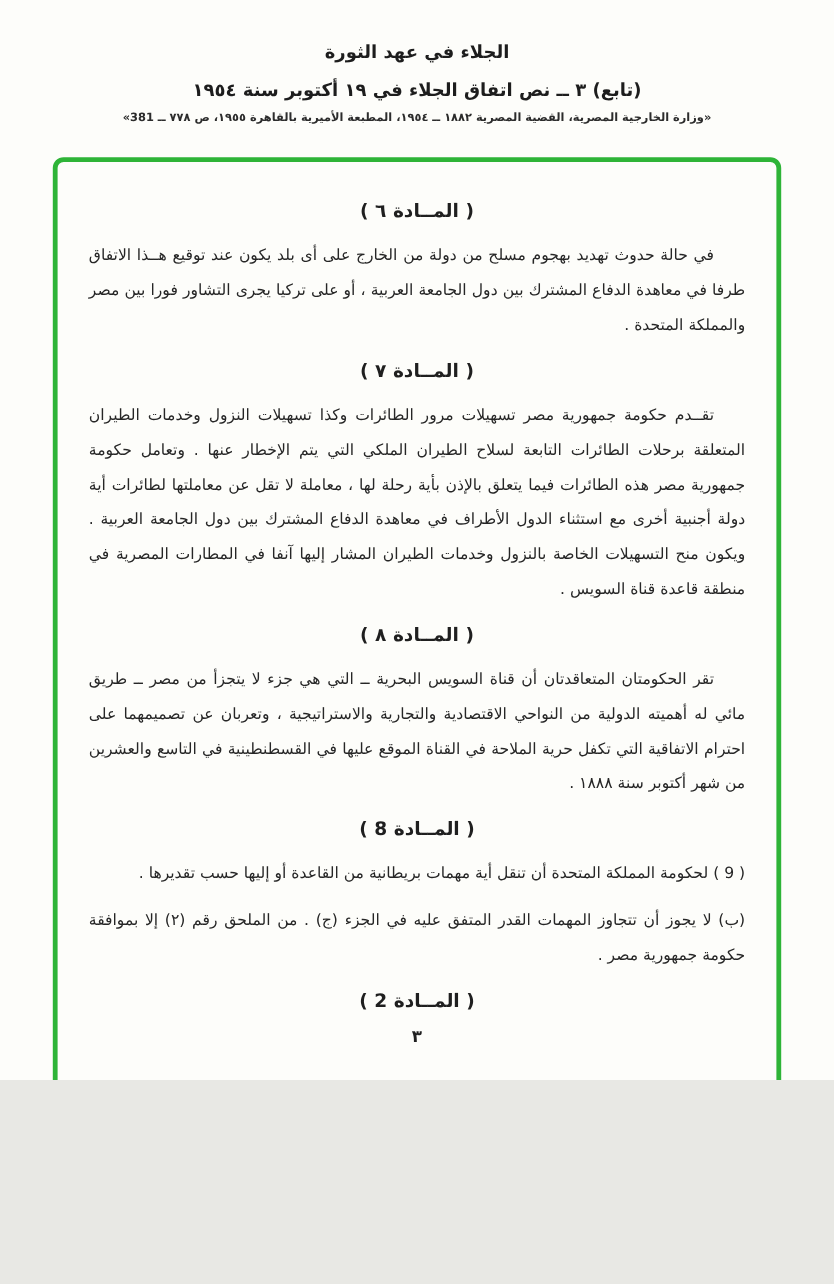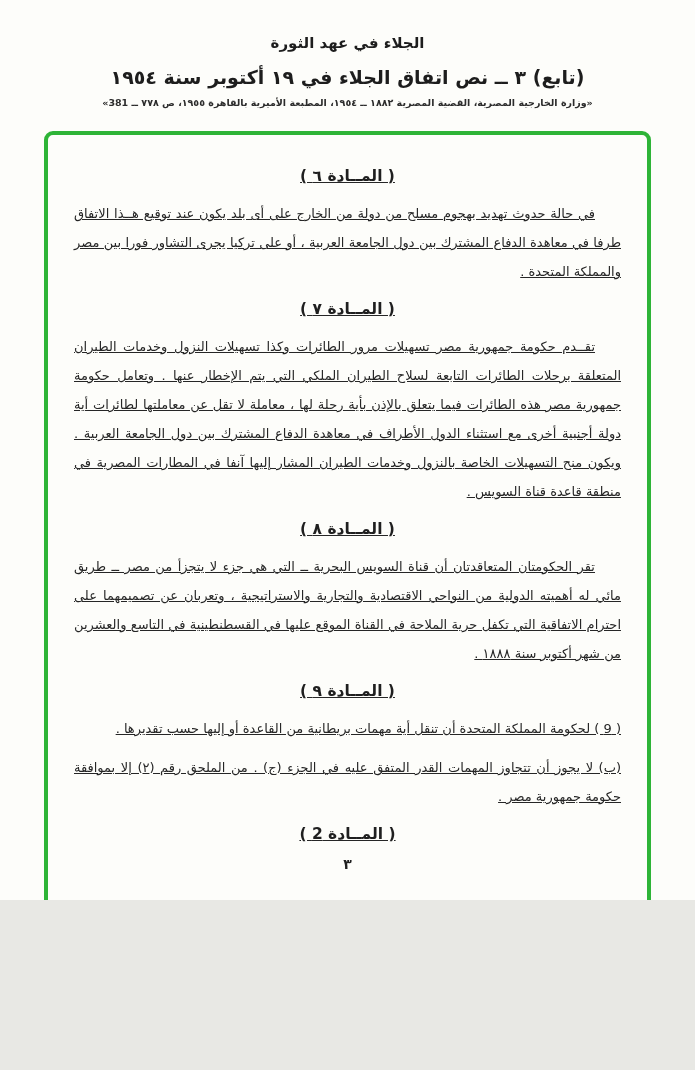--- a/index.html
+++ b/index.html
@@ -22,21 +22,21 @@
     text-align: center;
     padding-top: 34px;
   }
   .header-title {
     font-size: 15px;
     font-weight: bold;
     color: #1d1d1d;
     margin: 0 0 14px 0;
   }
   .header-subtitle {
-    font-size: 19px;
+    font-size: 15px;
     font-weight: bold;
     color: #1d1d1d;
     margin: 0 0 9px 0;
   }
   .header-source {
     font-size: 9.5px;
     font-weight: bold;
     color: #2c2c2c;
     margin: 0;
     letter-spacing: 0;
@@ -48,21 +48,20 @@
     right: 44px;
     height: 868px;
     border: 4px solid #2eb437;
     border-radius: 9px;
     box-sizing: border-box;
     padding: 18px 26px 10px 26px;
     background: #fdfdfa;
   }
   .article {
     margin-bottom: 6px;
-    text-decoration: underline;
   }
   .article-heading {
     text-align: center;
     font-size: 15.5px;
     font-weight: bold;
     color: #1f1f1f;
     margin: 14px 0 14px 0;
   }
   .article-paragraph {
     font-size: 13px;
@@ -109,21 +108,21 @@
       <div class="article-heading">( المــادة ٧ )</div>
       <p class="article-paragraph">تقــدم حكومة جمهورية مصر تسهيلات مرور الطائرات وكذا تسهيلات النزول وخدمات الطيران المتعلقة برحلات الطائرات التابعة لسلاح الطيران الملكي التي يتم الإخطار عنها . وتعامل حكومة جمهورية مصر هذه الطائرات فيما يتعلق بالإذن بأية رحلة لها ، معاملة لا تقل عن معاملتها لطائرات أية دولة أجنبية أخرى مع استثناء الدول الأطراف في معاهدة الدفاع المشترك بين دول الجامعة العربية .  ويكون منح التسهيلات الخاصة بالنزول وخدمات الطيران المشار إليها آنفا في المطارات المصرية في منطقة قاعدة قناة السويس .</p>
     </div>
 
     <div class="article">
       <div class="article-heading">( المــادة ٨ )</div>
       <p class="article-paragraph">تقر الحكومتان المتعاقدتان أن قناة السويس البحرية ــ التي هي جزء لا يتجزأ من مصر ــ طريق مائي له أهميته الدولية من النواحي الاقتصادية والتجارية والاستراتيجية ، وتعربان عن تصميمهما على احترام الاتفاقية التي تكفل حرية الملاحة في القناة الموقع عليها في القسطنطينية في التاسع والعشرين من شهر أكتوبر سنة ١٨٨٨ .</p>
     </div>
 
     <div class="article">
-      <div class="article-heading">( المــادة ٩ )</div>
+      <div class="article-heading">( المــادة 8 )</div>
       <p class="article-paragraph no-indent">( 9 ) لحكومة المملكة المتحدة أن تنقل أية مهمات بريطانية من القاعدة أو إليها حسب تقديرها .</p>
       <p class="article-paragraph no-indent">(ب) لا يجوز أن تتجاوز المهمات القدر المتفق عليه في الجزء (ج) . من الملحق رقم (٢) إلا بموافقة حكومة جمهورية مصر .</p>
     </div>
 
     <div class="article">
       <div class="article-heading">( المــادة 2 )</div>
     </div>
 
   </div>
 

